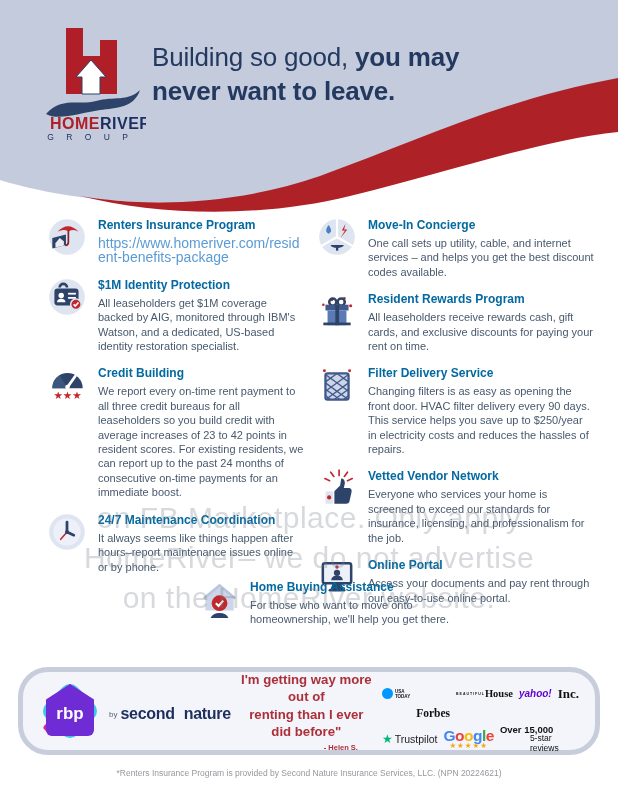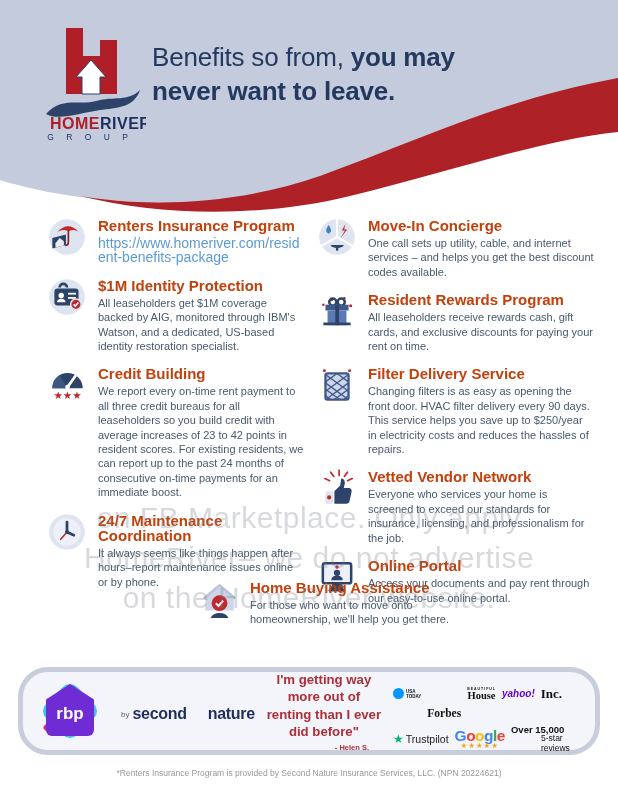--- a/index.html
+++ b/index.html
@@ -13,59 +13,59 @@
   .page-title .reg{font-weight:400;}
   .page-title .bold{font-weight:700;}
   
   .col{position:absolute;z-index:2;}
   .col-left{left:46px;top:216px;width:258px;}
   .col-right{left:316px;top:216px;width:278px;}
   .center-item{position:absolute;left:198px;top:578px;width:256px;z-index:2;}
   .item{display:flex;gap:10px;margin-bottom:11px;}
   .icon{flex:0 0 42px;width:42px;height:42px;}
   .txt{flex:1;min-width:0;}
-  .ititle{font-size:15px;font-weight:700;color:#c2410c;line-height:15px;margin:2px 0 3px;}
+  .ititle{font-size:12px;font-weight:700;color:#0369a1;line-height:15px;margin:2px 0 3px;}
   .ibody{font-size:11px;line-height:14.4px;color:#47596d;}
   .ilink{display:block;font-size:14px;line-height:14.4px;color:#5b9bd5;text-decoration:none;
          overflow-wrap:anywhere;cursor:pointer;}
   
   .watermark{position:absolute;top:498px;left:0;width:100%;z-index:10;text-align:center;
              font-size:30px;line-height:40px;color:rgba(122,128,140,0.30);
              letter-spacing:0.5px;pointer-events:none;font-weight:400;}
   
   .bottom-bar{position:absolute;left:18px;top:667px;width:582px;height:88px;z-index:3;
               background:#f3f5fa;border:5px solid #c7cddb;border-radius:30px;
               box-sizing:border-box;display:flex;align-items:center;padding:0 16px;gap:10px;}
-  .rbp-wrap{display:flex;align-items:center;gap:20px;flex:0 0 168px;}
+  .rbp-wrap{display:flex;align-items:center;gap:8px;flex:0 0 168px;}
   .rbp-logo{position:relative;width:62px;height:64px;}
   .rbp-teal{position:absolute;left:9px;top:10px;width:44px;height:44px;background:#3fc6e8;
             border-radius:10px;transform:rotate(45deg);}
   .rbp-magenta{position:absolute;left:6px;top:42px;width:13px;height:13px;background:#d6269a;
                border-radius:3px;transform:rotate(45deg);}
   .rbp-purple{position:absolute;left:7px;top:5px;width:48px;height:52px;background:#6f2bd4;
               clip-path:polygon(50% 0,100% 30%,100% 100%,0 100%,0 30%);border-radius:6px;
               display:flex;align-items:center;justify-content:center;}
   .rbp-text{color:#fff;font-size:17px;font-weight:700;margin-top:8px;}
   .sn-block{display:flex;gap:3px;align-items:flex-start;padding-top:6px;}
   .sn-by{font-size:8px;color:#5a6377;margin-top:3px;}
   .sn-words{display:flex;flex-direction:row;line-height:14px;}
   .sn-w{font-size:16px;font-weight:800;color:#1d2e5f;letter-spacing:-0.3px;}
-  .sn-w2{margin-left:21px;}
+  .sn-w2{margin-left:9px;}
   
   .quote{flex:1;text-align:center;color:#ac2f39;}
   .qline{font-size:13.2px;font-weight:700;line-height:17.5px;}
   .qattr{font-size:7.5px;font-weight:700;text-align:right;margin:2px 14px 0 0;color:#ac2f39;}
   
   .press{flex:0 0 186px;display:flex;flex-direction:column;gap:6px;}
   .prow{display:flex;align-items:center;gap:6px;}
   .usat{display:flex;align-items:center;gap:2px;}
   .usat-dot{width:11px;height:11px;border-radius:50%;background:#0098fe;}
   .usat-txt{display:flex;flex-direction:column;font-size:4.5px;font-weight:800;color:#111;line-height:5px;}
   .forbes{font-family:"Liberation Serif",serif;font-weight:700;font-size:11.5px;color:#111;margin-top:38px;}
-  .house{display:flex;flex-direction:column;align-items:center;line-height:4px;}
+  .house{display:flex;flex-direction:row;align-items:center;line-height:4px;}
   .house-small{font-size:3.5px;font-weight:700;letter-spacing:1px;color:#111;}
   .house-big{font-family:"Liberation Serif",serif;font-weight:800;font-size:10.5px;color:#111;line-height:10px;}
   .yahoo{font-size:10px;font-weight:800;color:#5f01d1;font-style:italic;}
   .inc{font-family:"Liberation Serif",serif;font-weight:800;font-size:13px;color:#111;}
   .tp{display:flex;align-items:center;gap:2px;}
   .tp-star{color:#00b67a;font-size:12px;}
   .tp-name{font-size:10.5px;color:#1b1b21;font-weight:500;}
   .google{display:flex;flex-direction:column;align-items:center;line-height:13px;}
   .gword{font-size:15.5px;font-weight:700;letter-spacing:-0.5px;}
   .g1{color:#4285F4}.g2{color:#EA4335}.g3{color:#FBBC05}.g4{color:#4285F4}.g5{color:#34A853}.g6{color:#EA4335}
@@ -91,21 +91,21 @@
     <rect x="24" y="2" width="17" height="66" fill="#b01f27"></rect>
     <rect x="58" y="14" width="17" height="54" fill="#b01f27"></rect>
     <rect x="41" y="30" width="17" height="16" fill="#b01f27"></rect>
     <polygon points="49,34 64,51 58,51 58,68 40,68 40,51 34,51" fill="#ffffff" stroke="#2e4369" stroke-width="1"></polygon>
     <path d="M4,88 C20,70 38,80 54,75 C72,70 86,76 98,64 C92,82 74,82 58,84 C38,87 16,95 4,88 Z" fill="#2e4369"></path>
     <text x="8" y="103" font-size="16" font-weight="bold" letter-spacing="0.5"><tspan fill="#b01f27">HOME</tspan><tspan fill="#1d2e5f">RIVER</tspan><tspan fill="#1d2e5f" font-size="6" dy="-6">®</tspan></text>
     <text x="48" y="114" font-size="8.5" letter-spacing="5" text-anchor="middle" fill="#1d2e5f">G R O U P</text>
   </svg>
 
   <div class="page-title">
-    <div><span class="reg">Benefits so from, </span><span class="bold">you may</span></div>
+    <div><span class="reg">Building so good, </span><span class="bold">you may</span></div>
     <div class="bold">never want to leave.</div>
   </div>
 
   <div class="watermark">
     <div>on FB Marketplace. Only apply</div>
     <div>HomeRiver– we do not advertise</div>
     <div>on the HomeRiver website.</div>
   </div>
 
   <div class="col col-left">

